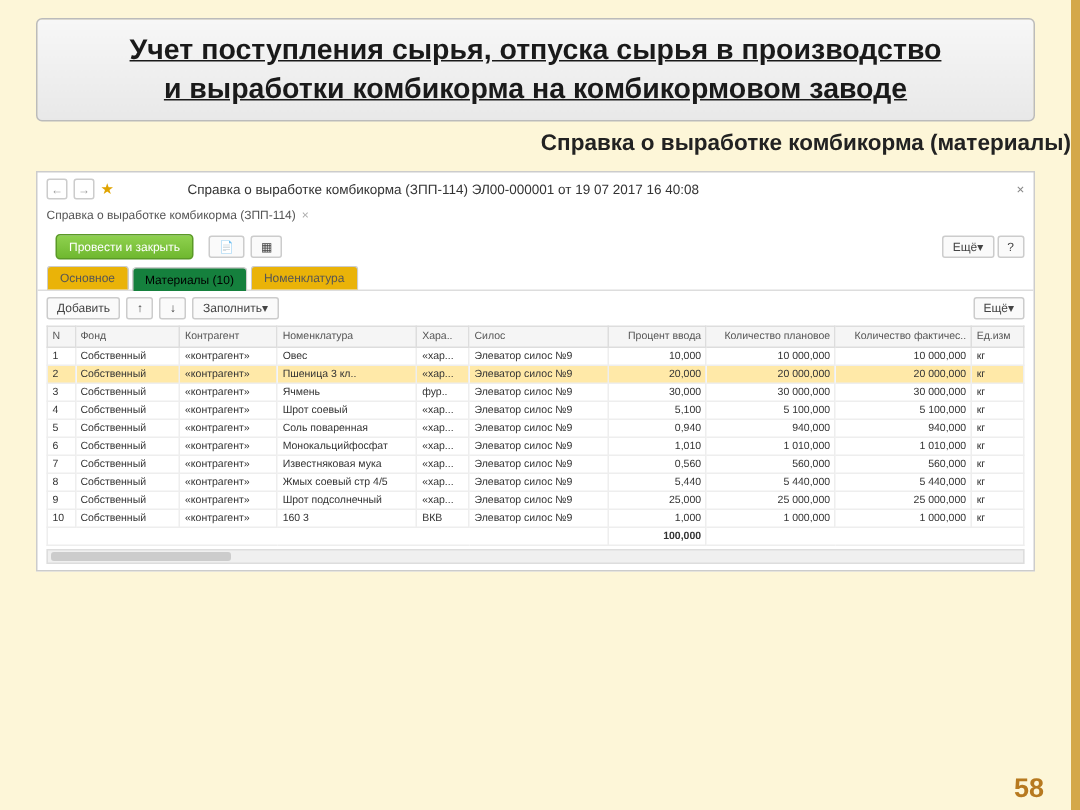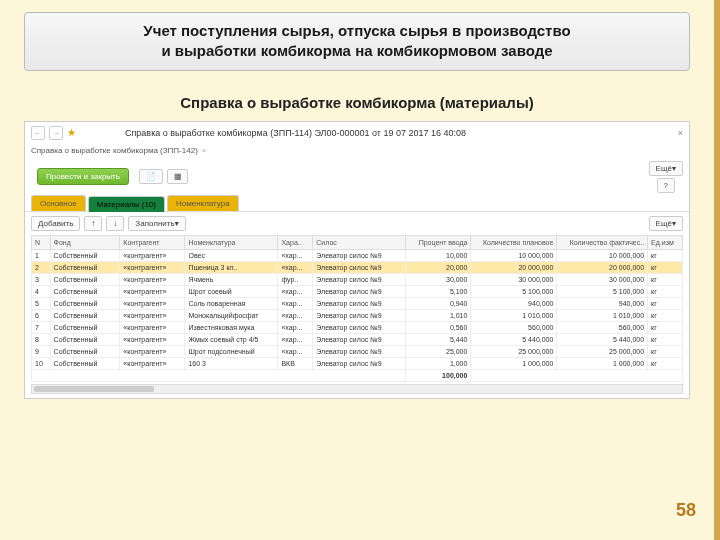--- a/index.html
+++ b/index.html
@@ -12,24 +12,24 @@
     border-right: 6px solid #d4a84a;
   }
   .header-box {
     margin: 12px 24px 0 24px;
     background: linear-gradient(to bottom, #f7f7f7 0%, #e8e8e8 100%);
     border: 1px solid #bbb;
     border-radius: 4px;
     padding: 8px 18px;
     text-align: center;
   }
-  .header-box b { font-size: 15px; line-height: 1.35; color: #1a1a1a; }
+  .header-box b { font-size: 19px; line-height: 1.35; text-decoration: underline; color: #1a1a1a; }
   .subheader {
-    text-align: center;
-    margin: 23px 0 10px 0;
+    text-align: right;
+    margin: 6px 0 10px 0;
     font-weight: bold;
     font-size: 15px;
     color: #222;
   }
   .window {
     margin: 0 24px;
     background: #fff;
     border: 1px solid #ccc;
   }
   .win-title-row {
@@ -63,21 +63,21 @@
     padding: 3px 8px;
     border-radius: 3px;
     border: 1px solid #5a9926;
     margin: 2px 6px;
   }
   .toolbar-row {
     display:flex; align-items:center; padding: 2px 6px;
     gap:4px; font-size:8px;text-align:center;
   }
   .misc-right {
-    margin-left:auto; display:flex; gap:2px; align-items:center;flex-direction:column;
+    margin-left:auto; display:flex; gap:2px; align-items:center;
   }
   .small-btn {
     display:inline-flex; align-items:center; justify-content:center;
     border:1px solid #ccc; border-radius:2px; padding:2px 6px;
     font-size:8px; color:#444; background:#fafafa;
   }
   .tabs-row {
     display:flex; gap:2px; padding: 0 6px; font-size:8px;
     border-bottom: 1px solid #ddd;
   }
@@ -112,21 +112,21 @@
   }
   .scrollbar {
     height:10px; background:#f0f0f0; border:1px solid #ddd; position:relative;
     margin-top:2px;
   }
   .scrollbar .thumb {
     position:absolute; left:2px; top:1px; width:120px; height:6px;
     background:#ccc; border-radius:2px;
   }
   .page-num {
-    position:absolute; bottom:19px; right:18px;
+    position:absolute; bottom:4px; right:18px;
     color:#b7791f; font-weight:bold; font-size:18px;
   }
 </style>
 </head>
 <body>
 
 <div class="header-box">
   <b>Учет поступления сырья, отпуска сырья в производство</b><br>
   <b>и выработки комбикорма на комбикормовом заводе</b>
 </div>
@@ -137,21 +137,21 @@
 
   <div class="win-title-row">
     <span class="arrow-btn">←</span>
     <span class="arrow-btn">→</span>
     <span class="star-icon">★</span>
     <span class="win-title">Справка о выработке комбикорма (ЗПП-114) ЭЛ00-000001 от 19 07 2017 16 40:08</span>
     <span class="x-btn">×</span>
   </div>
 
   <div class="breadcrumb-row">
-    <span>Справка о выработке комбикорма (ЗПП-142)</span>
+    <span>Справка о выработке комбикорма (ЗПП-114)</span>
     <span style="color:#aaa;">×</span>
   </div>
 
   <div class="toolbar-row">
     <span class="green-btn">Провести и закрыть</span>
     <span class="small-btn">📄</span>
     <span class="small-btn">▦</span>
     <div class="misc-right">
       <span class="small-btn">
           <span>Ещё</span> 

